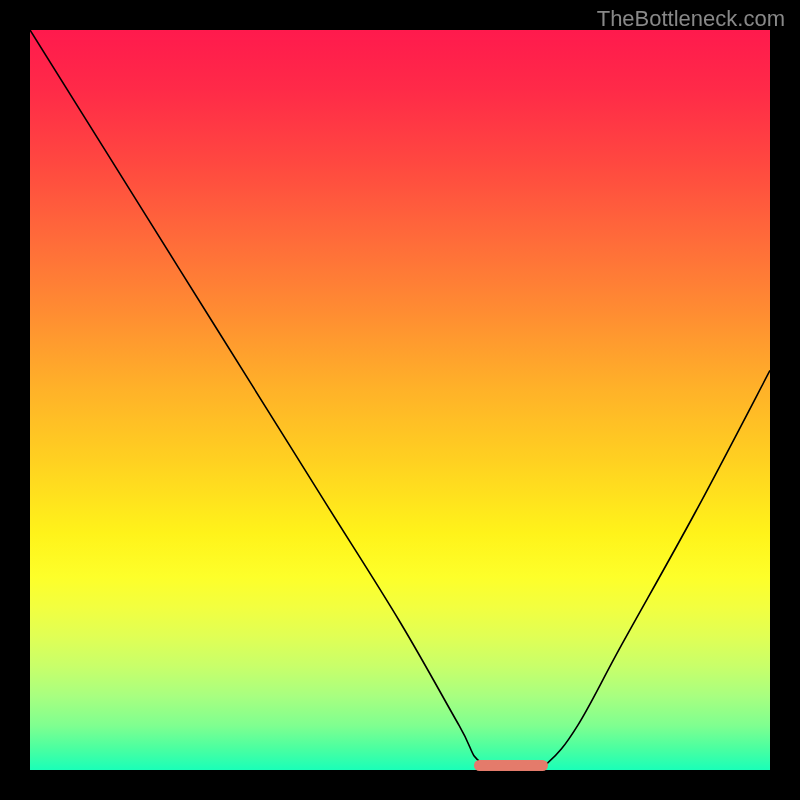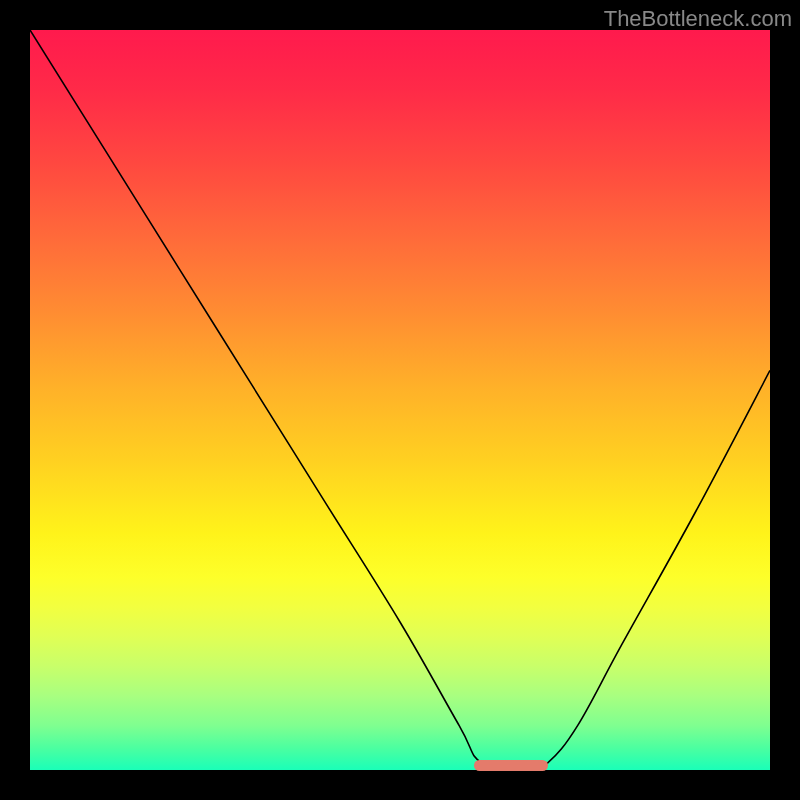--- a/index.html
+++ b/index.html
@@ -6,21 +6,21 @@
   body {
     width: 800px;
     height: 800px;
     background: #000;
     position: relative;
     font-family: Arial, Helvetica, sans-serif;
   }
   .watermark {
     position: absolute;
     top: 6px;
-    right: 8px;
+    right: 15px;
     color: #888;
     font-size: 22px;
     font-weight: 500;
     z-index: 10;
   }
   .plot-area {
     position: absolute;
     left: 30px;
     top: 30px;
     width: 740px;

